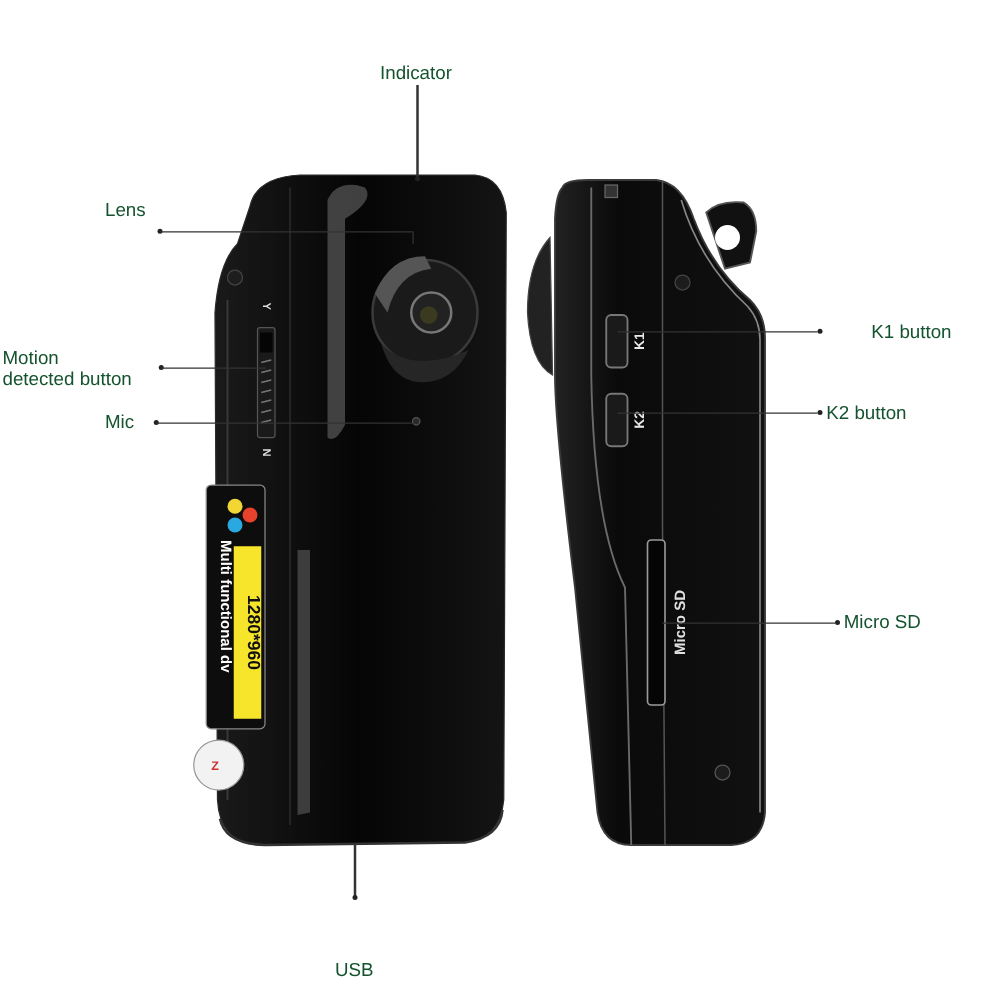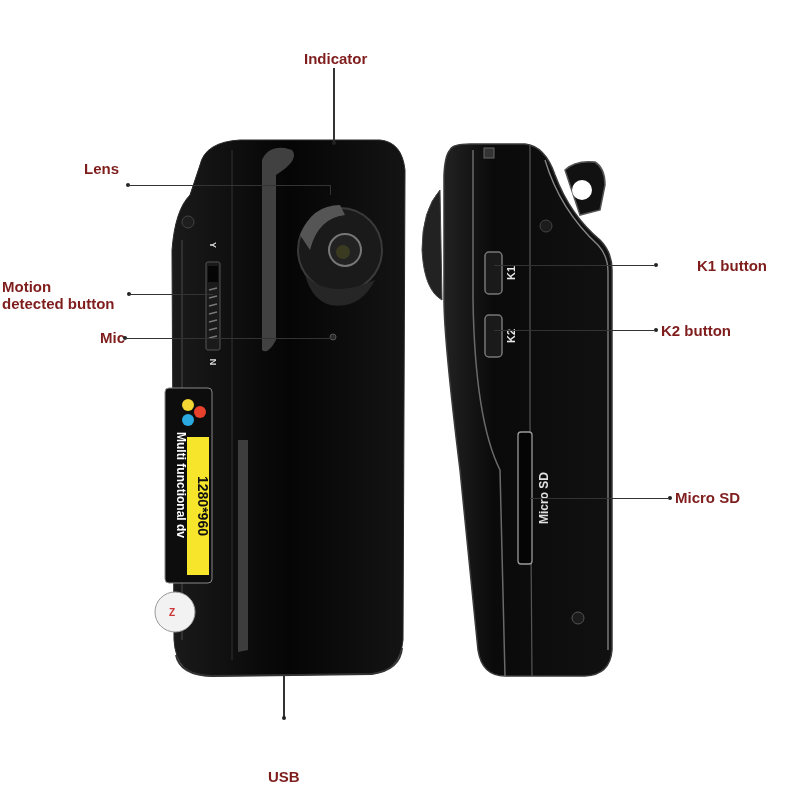--- a/index.html
+++ b/index.html
@@ -1,18 +1,18 @@
 <!DOCTYPE html>
 <html><head>
 <meta charset="utf-8">
 <style>
   html, body { margin: 0; padding: 0; background: #ffffff; }
   body { width: 800px; height: 800px; position: relative; overflow: hidden;
          font-family: "Liberation Sans", sans-serif; color: #222; }
-  .label { position: absolute; font-size: 15px; line-height: 17px; color: #7f1d1d; white-space: nowrap; font-weight: bold; }
+  .label { position: absolute; font-size: 15px; line-height: 17px; color: #14532d; white-space: nowrap; }
   .label.right { text-align: left; }
   .line { position: absolute; background: #333; }
   .dot { position: absolute; width: 4px; height: 4px; border-radius: 50%; background: #222; }
   svg.device { position: absolute; left: 0; top: 0; }
 </style>
 </head>
 <body>
 
 <svg class="device" width="800" height="800" viewBox="0 0 800 800">
   <defs>
@@ -125,21 +125,21 @@
 <div class="line" style="left:128px; top:185px; width:202px; height:1px;"></div>
 <div class="line" style="left:330px; top:185px; width:1px; height:10px;"></div>
 
 <div class="label right" style="left:2px; top:278px; width:123px;">
   <span>Motion</span><br>
   <span>detected button</span>
 </div>
 <div class="dot" style="left:127px; top:292px;"></div>
 <div class="line" style="left:129px; top:294px; width:84px; height:1px;"></div>
 
-<div class="label" style="left:100px; top:329px;">Mic</div>
+<div class="label" style="left:84px; top:329px;">Mic</div>
 <div class="dot" style="left:123px; top:336px;"></div>
 <div class="line" style="left:125px; top:338px; width:207px; height:1px;"></div>
 
 <div class="line" style="left:283px; top:676px; width:1.5px; height:42px;"></div>
 <div class="dot" style="left:282px; top:716px;"></div>
 <div class="label" style="left:268px; top:768px;">USB</div>
 
 <div class="line" style="left:494px; top:265px; width:160px; height:1px;"></div>
 <div class="dot" style="left:654px; top:263px;"></div>
 <div class="label" style="left:661px; top:257px;margin-left:36px;">K1 button</div>

